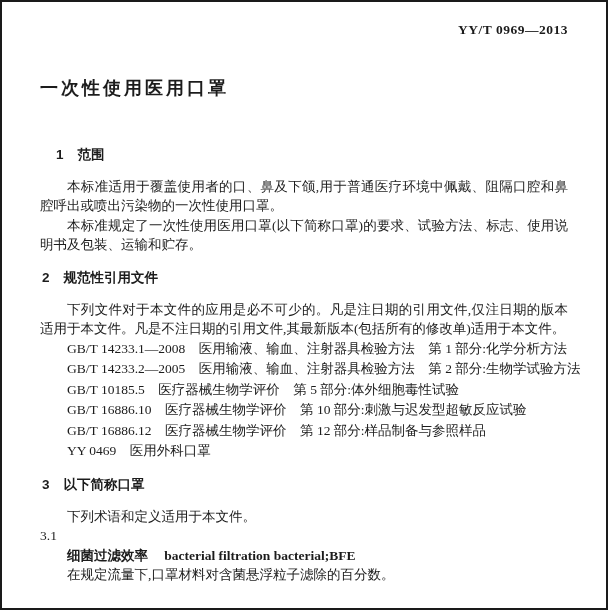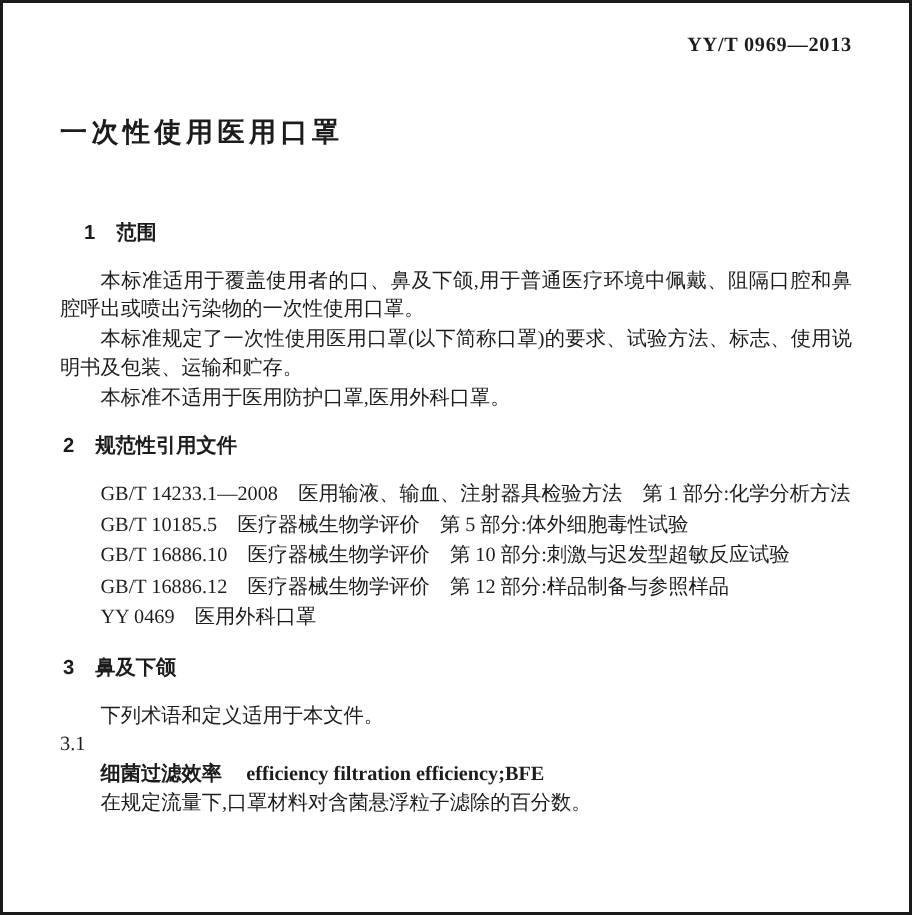--- a/index.html
+++ b/index.html
@@ -86,48 +86,49 @@
 
   <div class="doc-title">一次性使用医用口罩</div>
 
   <div class="section">
     <div class="sec-heading first">
       <span class="sec-num">1</span><span class="sec-title">范围</span>
     </div>
     <div class="sec-body">
       <p class="para">本标准适用于覆盖使用者的口、鼻及下颌,用于普通医疗环境中佩戴、阻隔口腔和鼻腔呼出或喷出污染物的一次性使用口罩。</p>
       <p class="para">本标准规定了一次性使用医用口罩(以下简称口罩)的要求、试验方法、标志、使用说明书及包装、运输和贮存。</p>
-      <p class="para">本标准不适用于医用防护口罩,医用外科口罩。</p>
     </div>
   </div>
 
   <div class="section">
     <div class="sec-heading">
       <span class="sec-num">2</span><span class="sec-title">规范性引用文件</span>
     </div>
     <div class="sec-body">
+      <p class="para">下列文件对于本文件的应用是必不可少的。凡是注日期的引用文件,仅注日期的版本适用于本文件。凡是不注日期的引用文件,其最新版本(包括所有的修改单)适用于本文件。</p>
       <ul class="ref-list">
         <li class="ref-item">GB/T 14233.1—2008　医用输液、输血、注射器具检验方法　第 1 部分:化学分析方法</li>
+        <li class="ref-item">GB/T 14233.2—2005　医用输液、输血、注射器具检验方法　第 2 部分:生物学试验方法</li>
         <li class="ref-item">GB/T 10185.5　医疗器械生物学评价　第 5 部分:体外细胞毒性试验</li>
         <li class="ref-item">GB/T 16886.10　医疗器械生物学评价　第 10 部分:刺激与迟发型超敏反应试验</li>
         <li class="ref-item">GB/T 16886.12　医疗器械生物学评价　第 12 部分:样品制备与参照样品</li>
         <li class="ref-item">YY 0469　医用外科口罩</li>
       </ul>
     </div>
   </div>
 
   <div class="section">
     <div class="sec-heading">
-      <span class="sec-num">3</span><span class="sec-title">鼻及下颌</span>
+      <span class="sec-num">3</span><span class="sec-title">以下简称口罩</span>
     </div>
     <div class="sec-body">
       <p class="para">下列术语和定义适用于本文件。</p>
       <div class="term-entry">
         <p class="term-num">3.1</p>
         <p class="term-line">
-          <span class="term-zh">细菌过滤效率</span><span class="term-en">efficiency filtration efficiency;BFE</span>
+          <span class="term-zh">细菌过滤效率</span><span class="term-en">bacterial filtration bacterial;BFE</span>
         </p>
         <p class="term-def">在规定流量下,口罩材料对含菌悬浮粒子滤除的百分数。</p>
       </div>
     </div>
   </div>
 
 </div>
 
 </body></html>

